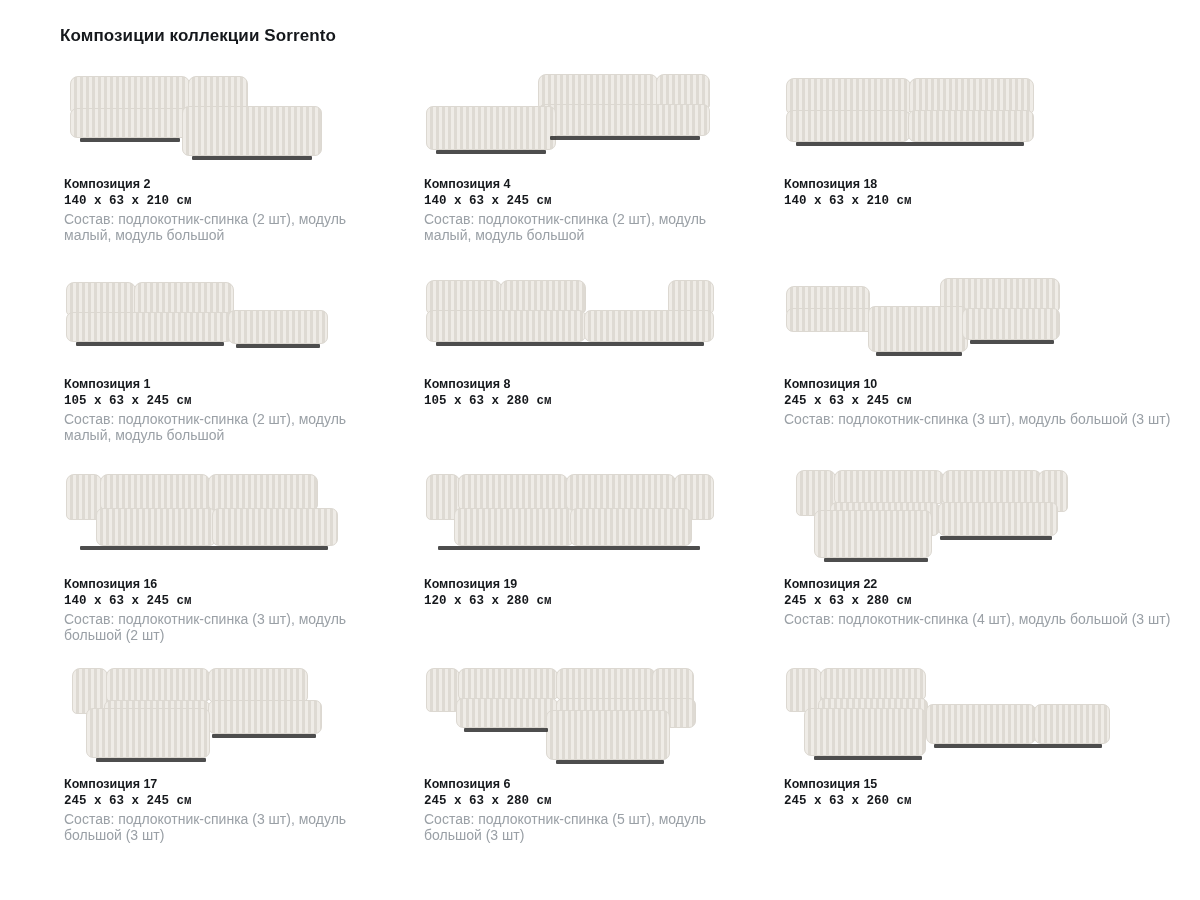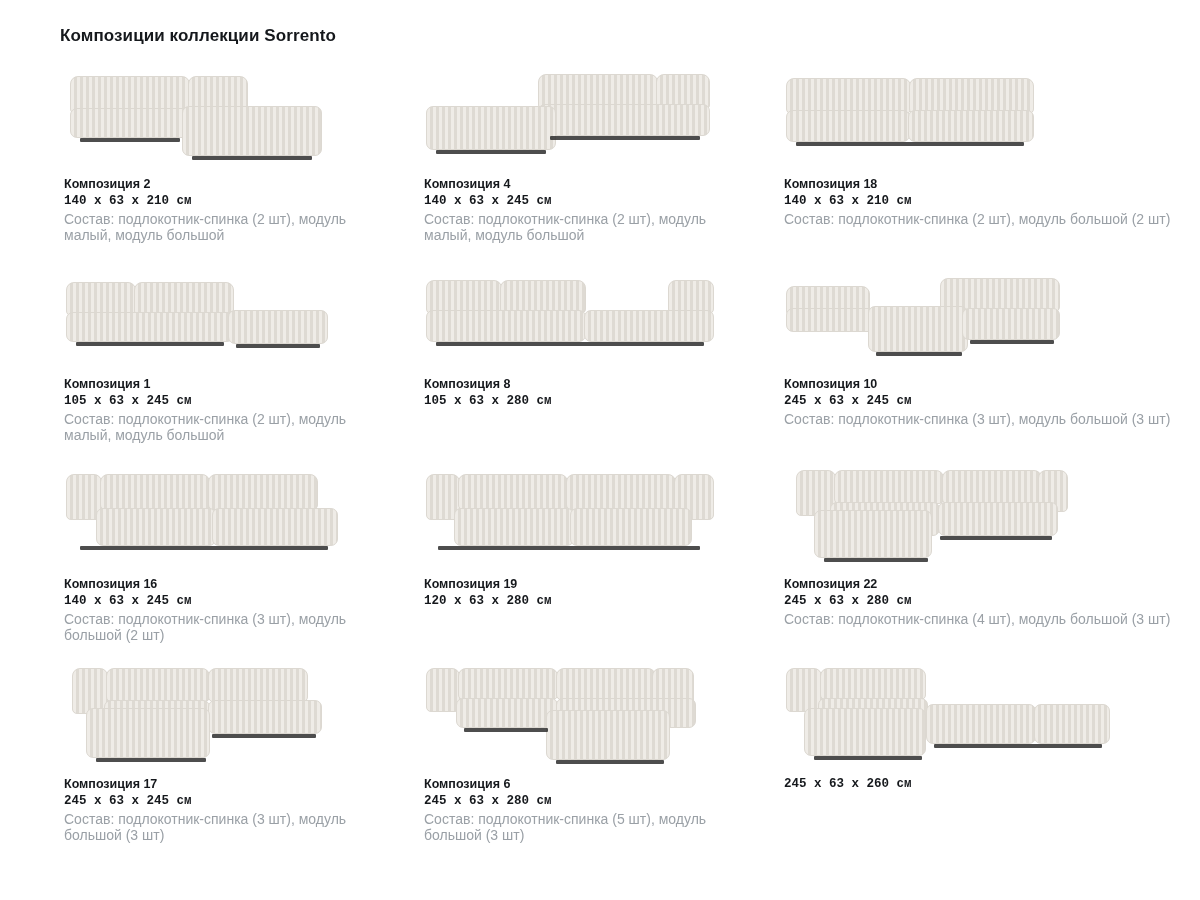--- a/index.html
+++ b/index.html
@@ -166,21 +166,20 @@
           <div class="piece ribs back" style="left:6px; top:14px; width:125px; height:36px;"></div>
           <div class="piece ribs back" style="left:129px; top:14px; width:125px; height:36px;"></div>
           <div class="piece ribs seat" style="left:6px; top:46px; width:124px; height:32px;"></div>
           <div class="piece ribs seat" style="left:128px; top:46px; width:126px; height:32px;"></div>
           <div class="foot" style="left:16px; top:78px; width:228px;"></div>
         </div>
       </div>
       <div class="caption">
         <div class="c-title">Композиция 18</div>
         <div class="c-dims">140 x 63 x 210 см</div>
-        <div class="c-comp">Состав: подлокотник-спинка (2 шт), модуль большой (2 шт)</div>
       </div>
     </div>
 
     <div class="cell">
       <div class="figure">
         <div class="sofa">
           <div class="piece ribs back" style="left:6px; top:18px; width:70px; height:34px;"></div>
           <div class="piece ribs back" style="left:74px; top:18px; width:100px; height:34px;"></div>
           <div class="piece ribs seat" style="left:6px; top:48px; width:168px; height:30px;"></div>
           <div class="piece ribs seat" style="left:168px; top:46px; width:100px; height:34px;"></div>
@@ -336,18 +335,19 @@
           <div class="piece ribs back" style="left:40px; top:4px; width:106px; height:32px;"></div>
           <div class="piece ribs seat" style="left:38px; top:34px; width:110px; height:32px;"></div>
           <div class="piece ribs seat" style="left:24px; top:44px; width:122px; height:48px;"></div>
           <div class="piece ribs seat" style="left:146px; top:40px; width:110px; height:40px;"></div>
           <div class="piece ribs seat" style="left:254px; top:40px; width:76px; height:40px;"></div>
           <div class="foot" style="left:34px; top:92px; width:108px;"></div>
           <div class="foot" style="left:154px; top:80px; width:168px;"></div>
         </div>
       </div>
       <div class="caption">
+        <div class="c-title">Композиция 15</div>
         <div class="c-dims">245 x 63 x 260 см</div>
       </div>
     </div>
 
   </div>
 </div>
 
 </body></html>

